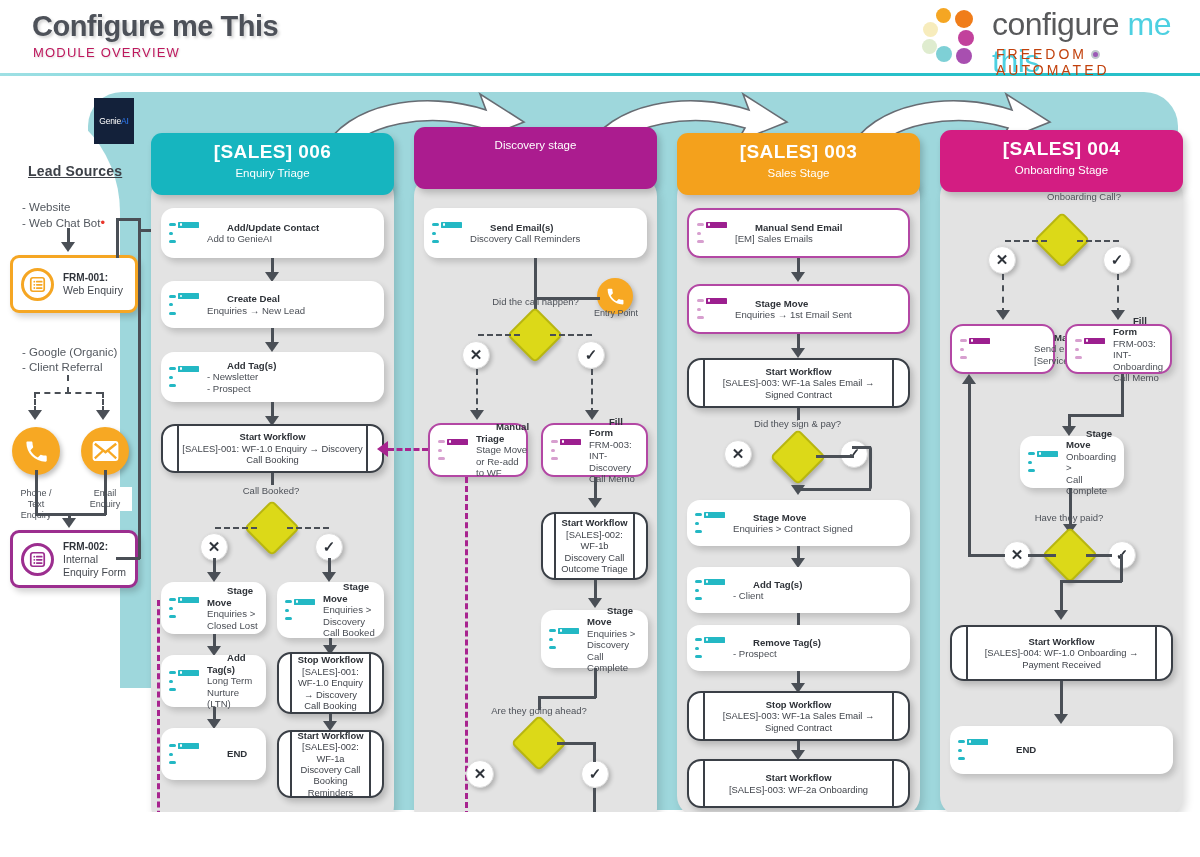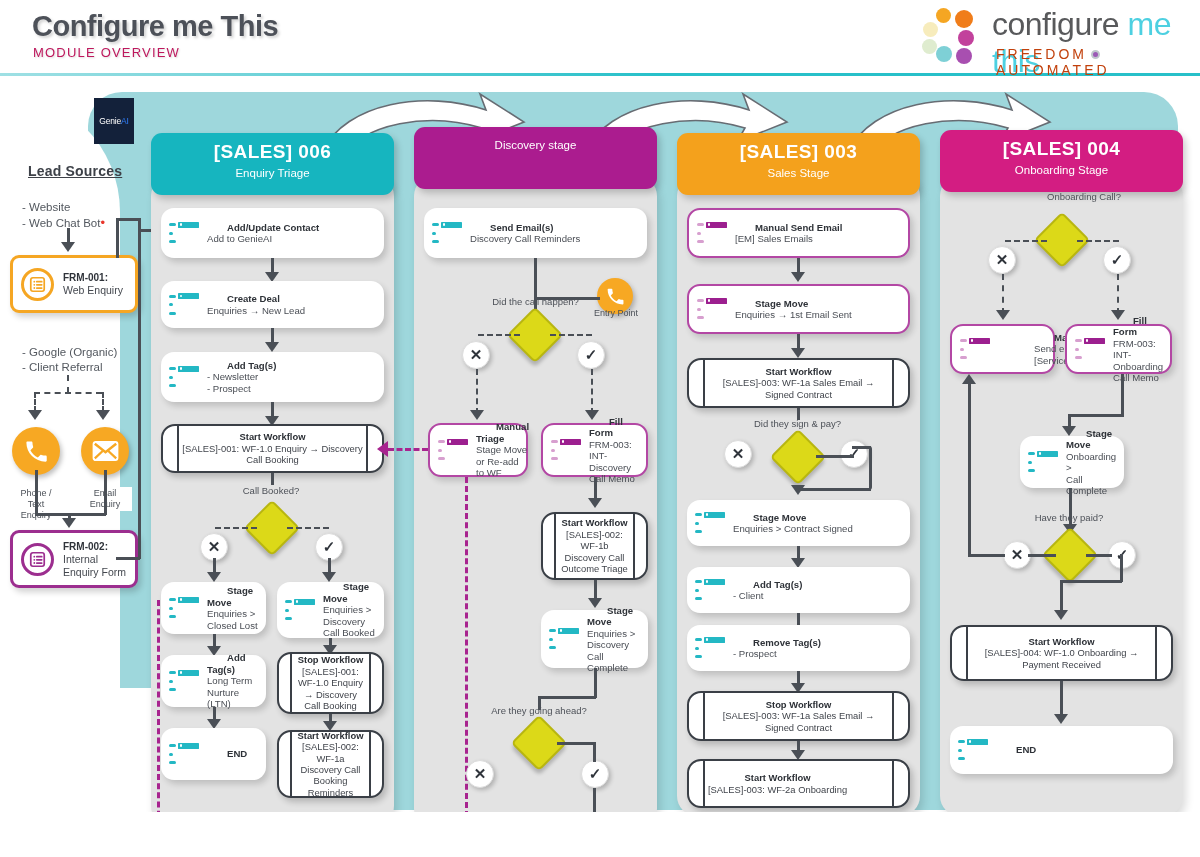--- a/index.html
+++ b/index.html
@@ -161,21 +161,21 @@
   .srv-purple .dash { background:#d79fcf; }
 
   
   .wf {
     position:absolute; background:#ffffff; border:2px solid #3a3f46;
     border-radius:14px; box-shadow:3px 4px 6px rgba(0,0,0,0.2);
   }
   .wf .wf-inner {
     position:absolute; top:0; bottom:0; left:14px; right:14px;
     border-left:2px solid #3a3f46; border-right:2px solid #3a3f46;
-    display:flex; align-items:center; text-align:center;
+    display:flex; align-items:center; justify-content:center; text-align:center;
   }
   .wf .wf-txt { font-size:9.4px; color:#40444b; line-height:11.4px; padding:0 3px; white-space:pre-line; }
   .wf .wf-txt b { font-size:9.4px; color:#2b2f35; }
 
   
   .diamond {
     position:absolute; width:40px; height:40px; background:#dcd918;
     border:2px solid #b8b610; transform:rotate(45deg); border-radius:5px;
     box-shadow:3px 3px 4px rgba(0,0,0,0.22);
   }

